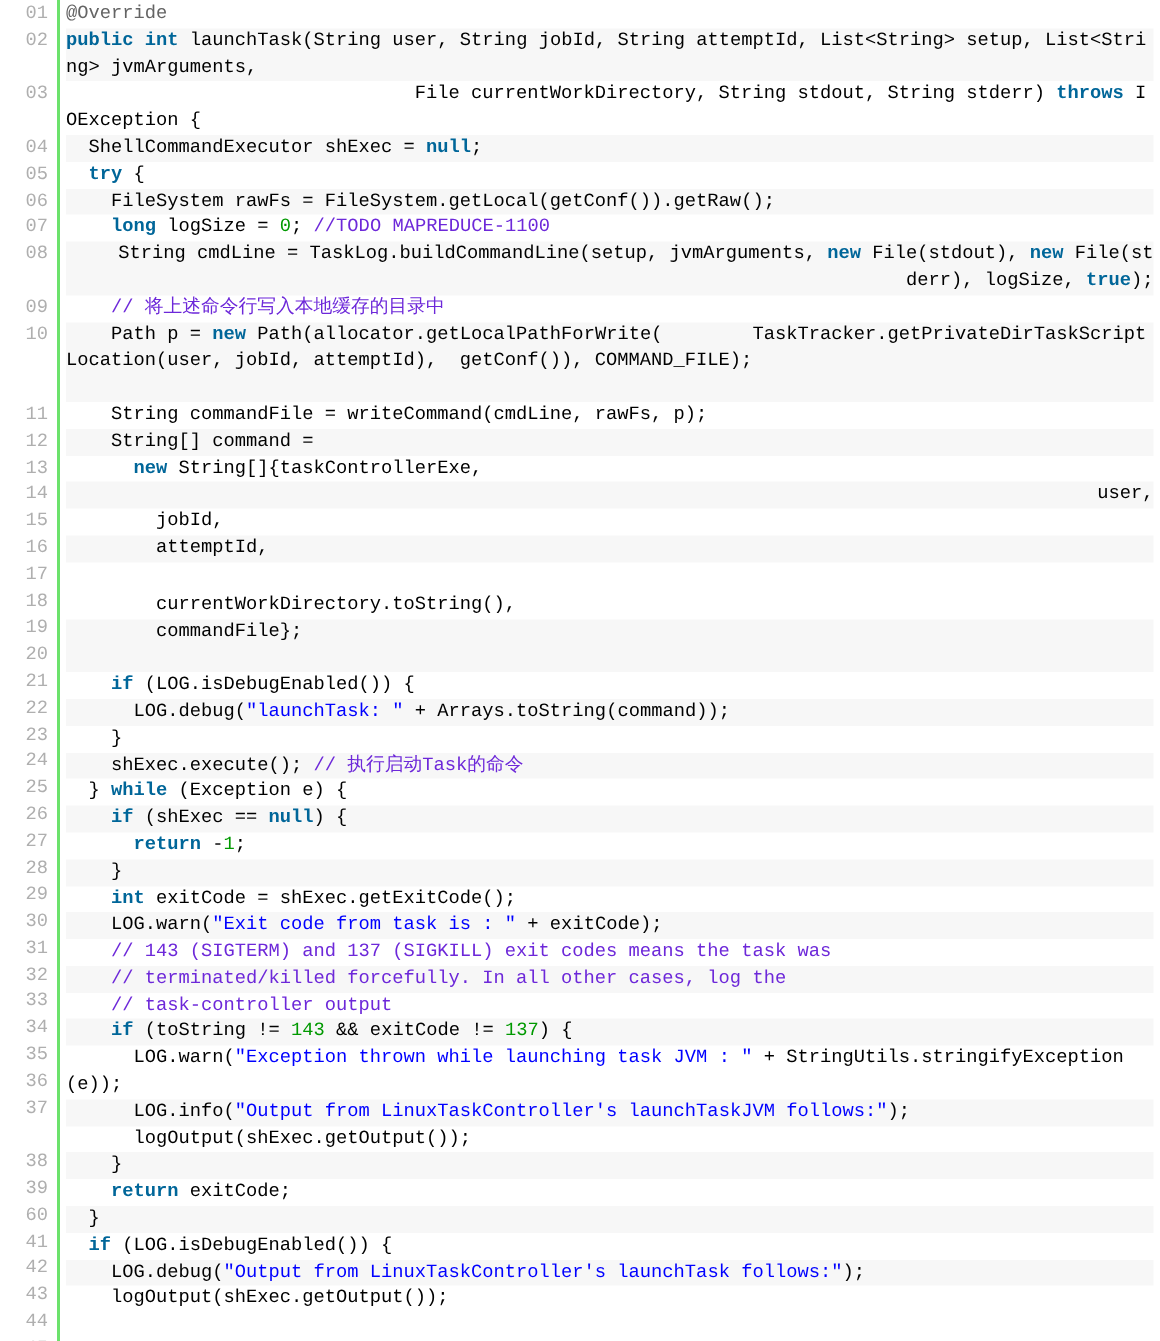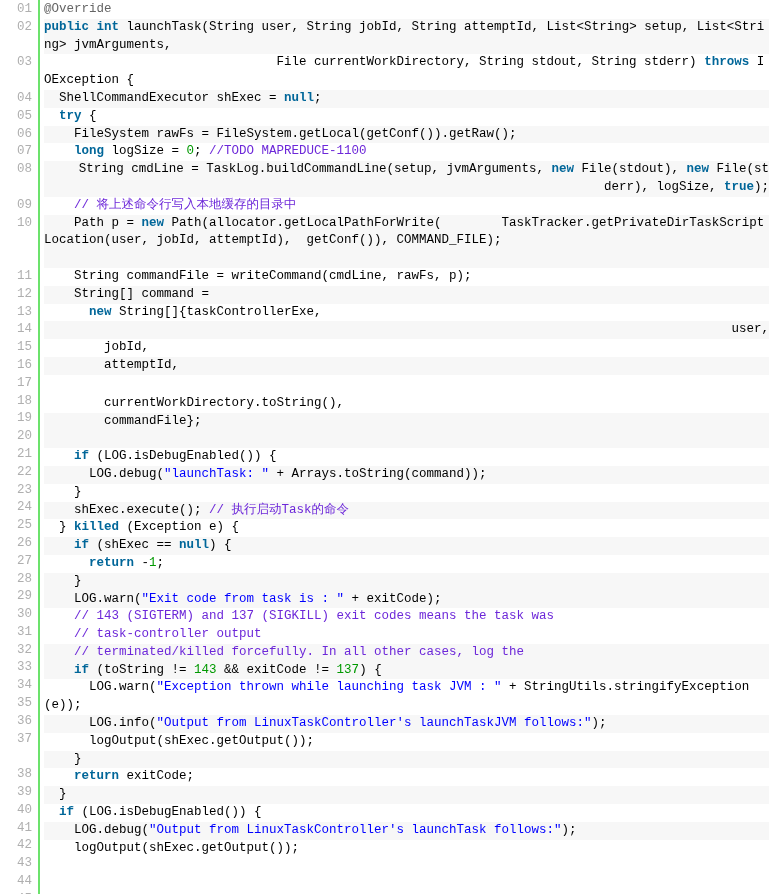--- a/index.html
+++ b/index.html
@@ -91,21 +91,21 @@
       <div>31</div>
       <div>32</div>
       <div>33</div>
       <div>34</div>
       <div>35</div>
       <div>36</div>
       <div>37</div>
       <div class="wrap-extra"></div>
       <div>38</div>
       <div>39</div>
-      <div>40</div>
+      <div>60</div>
       <div>41</div>
       <div>42</div>
       <div>43</div>
       <div>44</div>
       <div>45</div>
     </div>
   <div class="code" id="code">
       <div class="line" style="height: 17.8px;"><span class="tok-anno">@Override</span></div>
       <div class="line alt" style="height: 35.6px;"><span class="tok-kw">public</span><span class="tok-plain"> </span><span class="tok-kw">int</span><span class="tok-plain"> launchTask(String user, String jobId, String attemptId, List&lt;String&gt; setup, List&lt;String&gt; jvmArguments,</span></div>
       <div class="line" style="height: 35.6px;"><span class="tok-plain">                               File currentWorkDirectory, String stdout, String stderr) </span><span class="tok-kw">throws</span><span class="tok-plain"> IOException {</span></div>
@@ -122,28 +122,29 @@
       <div class="line alt" style="height: 17.8px; text-align: right;"><span class="tok-plain">        user,</span></div>
       <div class="line" style="height: 17.8px;"><span class="tok-plain">        jobId,</span></div>
       <div class="line alt" style="height: 17.8px;"><span class="tok-plain">        attemptId,</span></div>
       <div class="line" style="height: 17.8px; margin-top: 20px;"><span class="tok-plain">        currentWorkDirectory.toString(),</span></div>
       <div class="line alt" style="height: 17.8px;"><span class="tok-plain">        commandFile};</span></div>
       <div class="line alt" style="height: 17.8px;"><span class="tok-plain"></span></div>
       <div class="line" style="height: 17.8px;"><span class="tok-plain">    </span><span class="tok-kw">if</span><span class="tok-plain"> (LOG.isDebugEnabled()) {</span></div>
       <div class="line alt" style="height: 17.8px;"><span class="tok-plain">      LOG.debug(</span><span class="tok-str">"launchTask: "</span><span class="tok-plain"> + Arrays.toString(command));</span></div>
       <div class="line" style="height: 17.8px;"><span class="tok-plain">    }</span></div>
       <div class="line alt" style="height: 17.8px;"><span class="tok-plain">    shExec.execute(); </span><span class="tok-comm">// 执行启动Task的命令</span></div>
-      <div class="line" style="height: 17.8px;"><span class="tok-plain">  } </span><span class="tok-kw">killed</span><span class="tok-plain"> (Exception e) {</span></div>
+      <div class="line" style="height: 17.8px;"><span class="tok-plain">  } </span><span class="tok-kw">while</span><span class="tok-plain"> (Exception e) {</span></div>
       <div class="line alt" style="height: 17.8px;"><span class="tok-plain">    </span><span class="tok-kw">if</span><span class="tok-plain"> (shExec == </span><span class="tok-kw">null</span><span class="tok-plain">) {</span></div>
       <div class="line" style="height: 17.8px;"><span class="tok-plain">      </span><span class="tok-kw">return</span><span class="tok-plain"> -</span><span class="tok-num">1</span><span class="tok-plain">;</span></div>
       <div class="line alt" style="height: 17.8px;"><span class="tok-plain">    }</span></div>
+      <div class="line" style="height: 17.8px;"><span class="tok-plain">    </span><span class="tok-kw">int</span><span class="tok-plain"> exitCode = shExec.getExitCode();</span></div>
       <div class="line alt" style="height: 17.8px;"><span class="tok-plain">    LOG.warn(</span><span class="tok-str">"Exit code from task is : "</span><span class="tok-plain"> + exitCode);</span></div>
       <div class="line" style="height: 17.8px;"><span class="tok-plain">    </span><span class="tok-comm">// 143 (SIGTERM) and 137 (SIGKILL) exit codes means the task was</span></div>
+      <div class="line alt" style="height: 17.8px;"><span class="tok-plain">    </span><span class="tok-comm">// terminated/killed forcefully. In all other cases, log the</span></div>
       <div class="line" style="height: 17.8px;"><span class="tok-plain">    </span><span class="tok-comm">// task-controller output</span></div>
-      <div class="line alt" style="height: 17.8px;"><span class="tok-plain">    </span><span class="tok-comm">// terminated/killed forcefully. In all other cases, log the</span></div>
       <div class="line alt" style="height: 17.8px;"><span class="tok-plain">    </span><span class="tok-kw">if</span><span class="tok-plain"> (toString != </span><span class="tok-num">143</span><span class="tok-plain"> &amp;&amp; exitCode != </span><span class="tok-num">137</span><span class="tok-plain">) {</span></div>
       <div class="line" style="height: 35.6px;"><span class="tok-plain">      LOG.warn(</span><span class="tok-str">"Exception thrown while launching task JVM : "</span><span class="tok-plain"> + StringUtils.stringifyException(e));</span></div>
       <div class="line alt" style="height: 17.8px;"><span class="tok-plain">      LOG.info(</span><span class="tok-str">"Output from LinuxTaskController's launchTaskJVM follows:"</span><span class="tok-plain">);</span></div>
       <div class="line" style="height: 17.8px;"><span class="tok-plain">      logOutput(shExec.getOutput());</span></div>
       <div class="line alt" style="height: 17.8px;"><span class="tok-plain">    }</span></div>
       <div class="line" style="height: 17.8px;"><span class="tok-plain">    </span><span class="tok-kw">return</span><span class="tok-plain"> exitCode;</span></div>
       <div class="line alt" style="height: 17.8px;"><span class="tok-plain">  }</span></div>
       <div class="line" style="height: 17.8px;"><span class="tok-plain">  </span><span class="tok-kw">if</span><span class="tok-plain"> (LOG.isDebugEnabled()) {</span></div>
       <div class="line alt" style="height: 17.8px;"><span class="tok-plain">    LOG.debug(</span><span class="tok-str">"Output from LinuxTaskController's launchTask follows:"</span><span class="tok-plain">);</span></div>
       <div class="line" style="height: 17.8px;"><span class="tok-plain">    logOutput(shExec.getOutput());</span></div>

